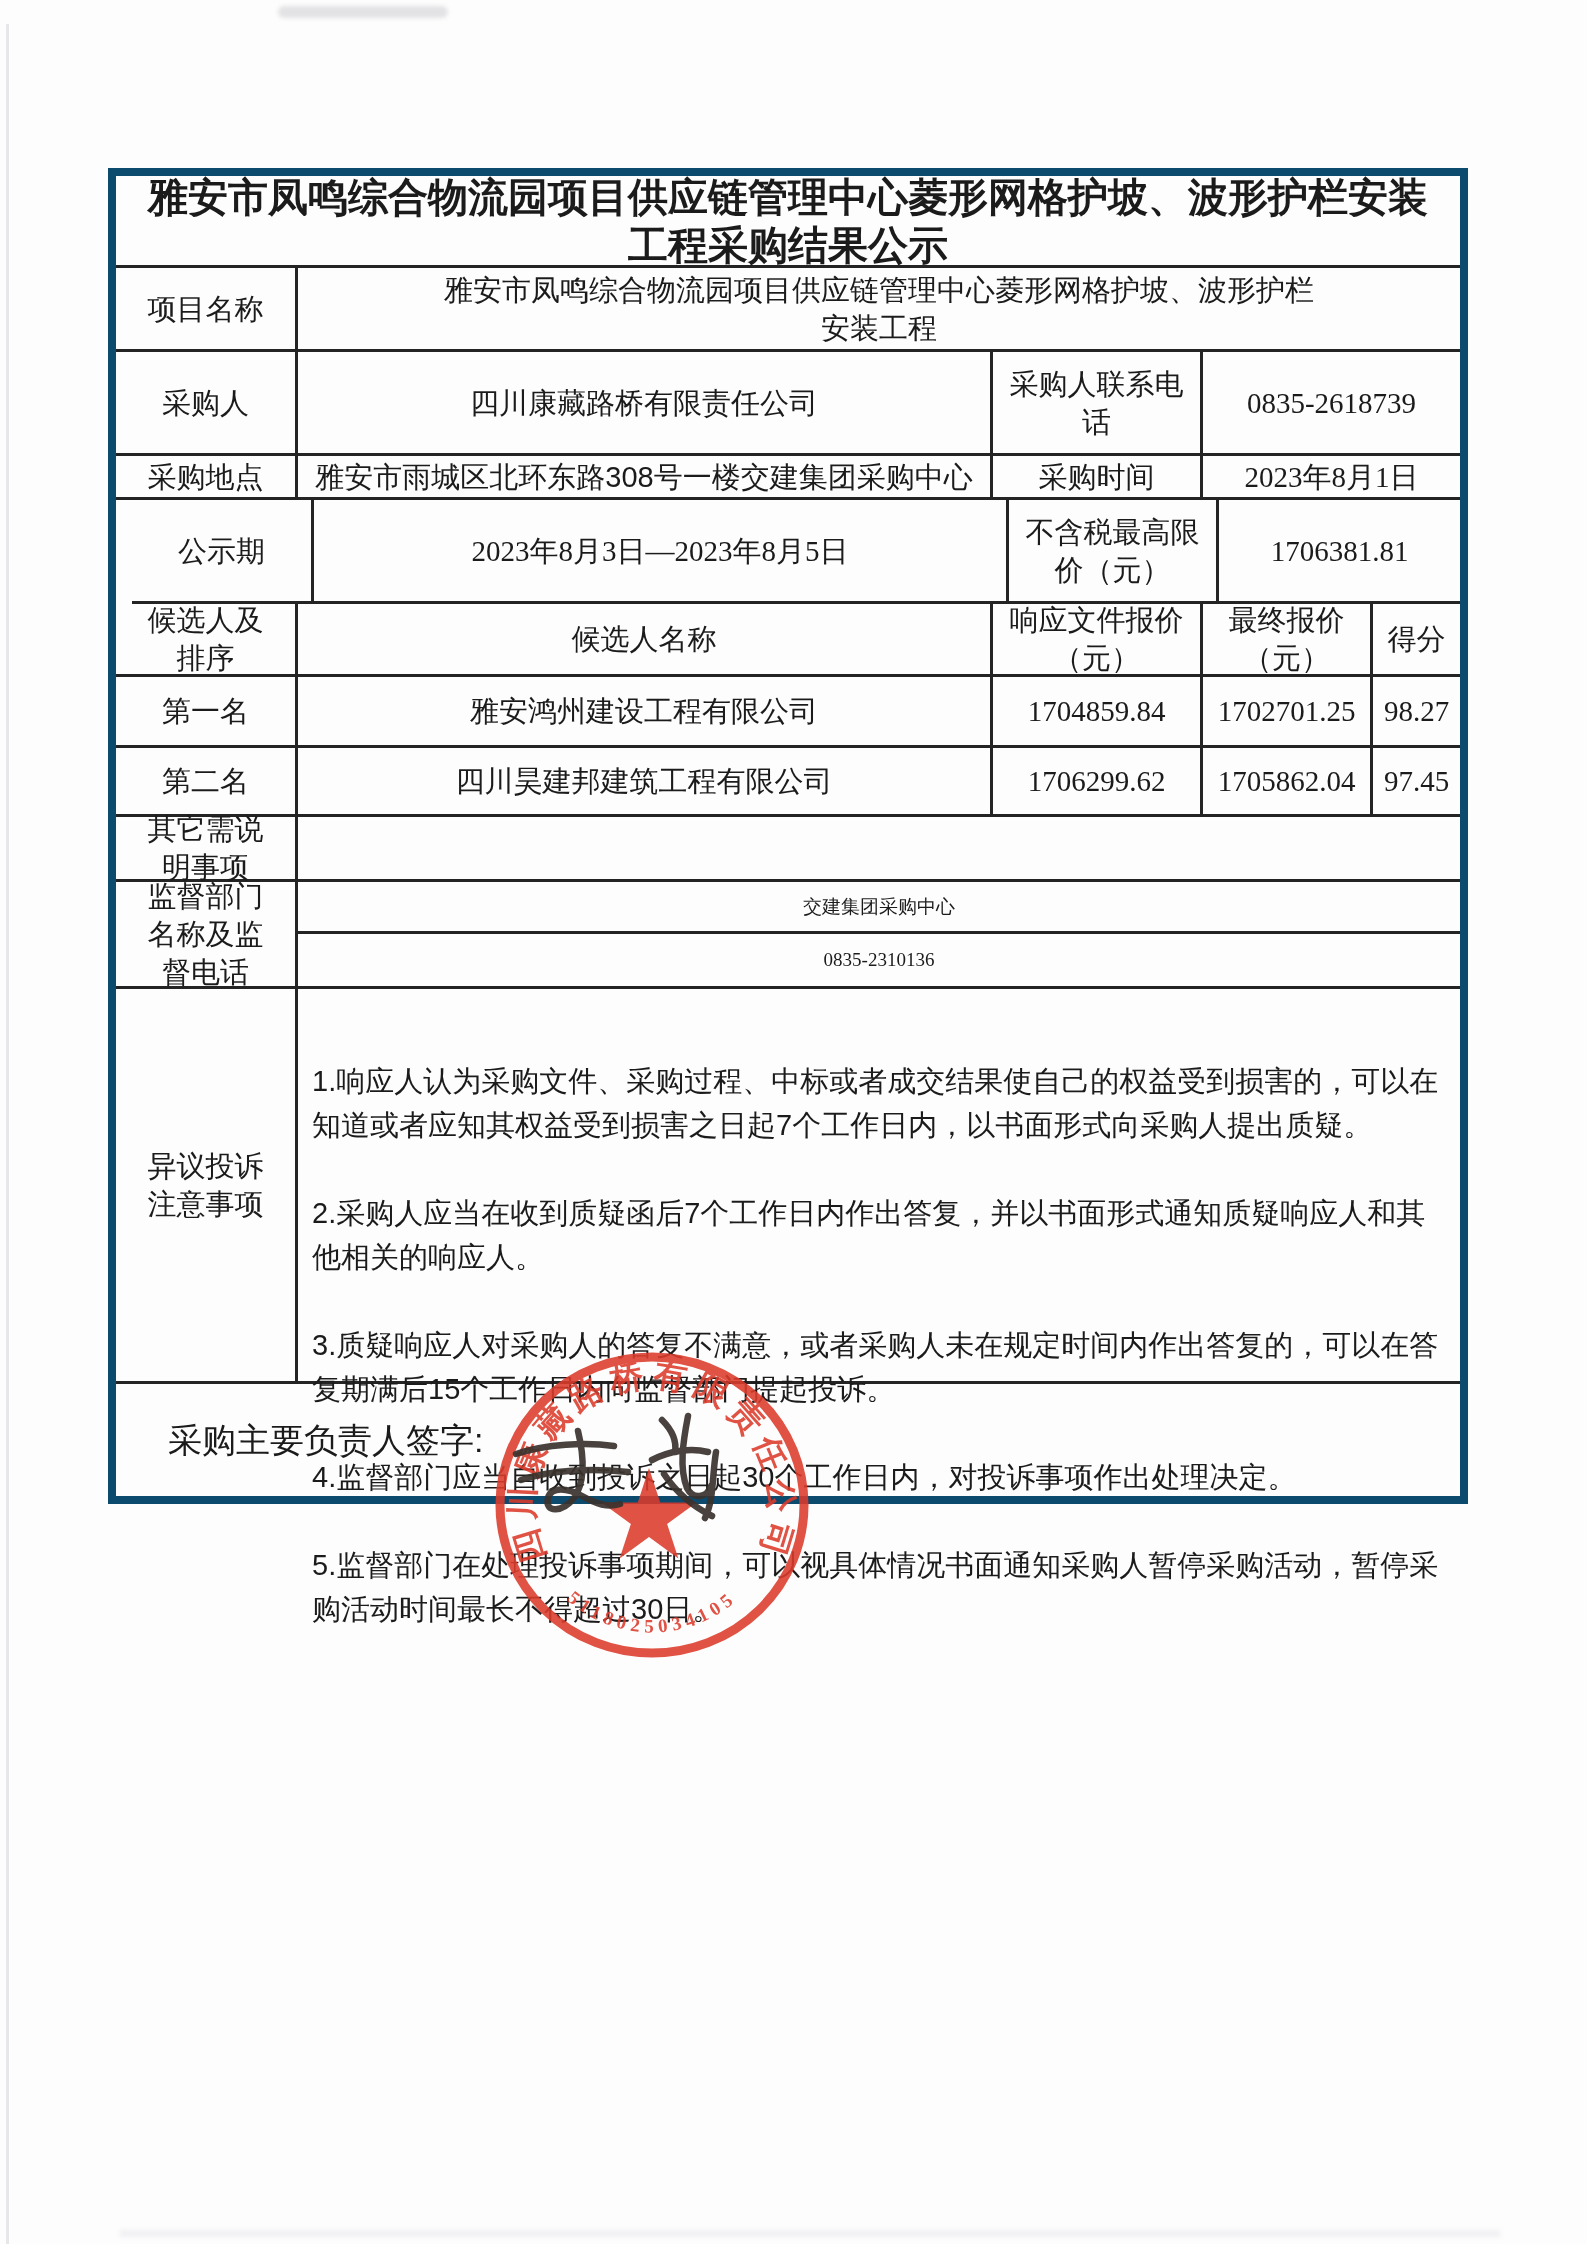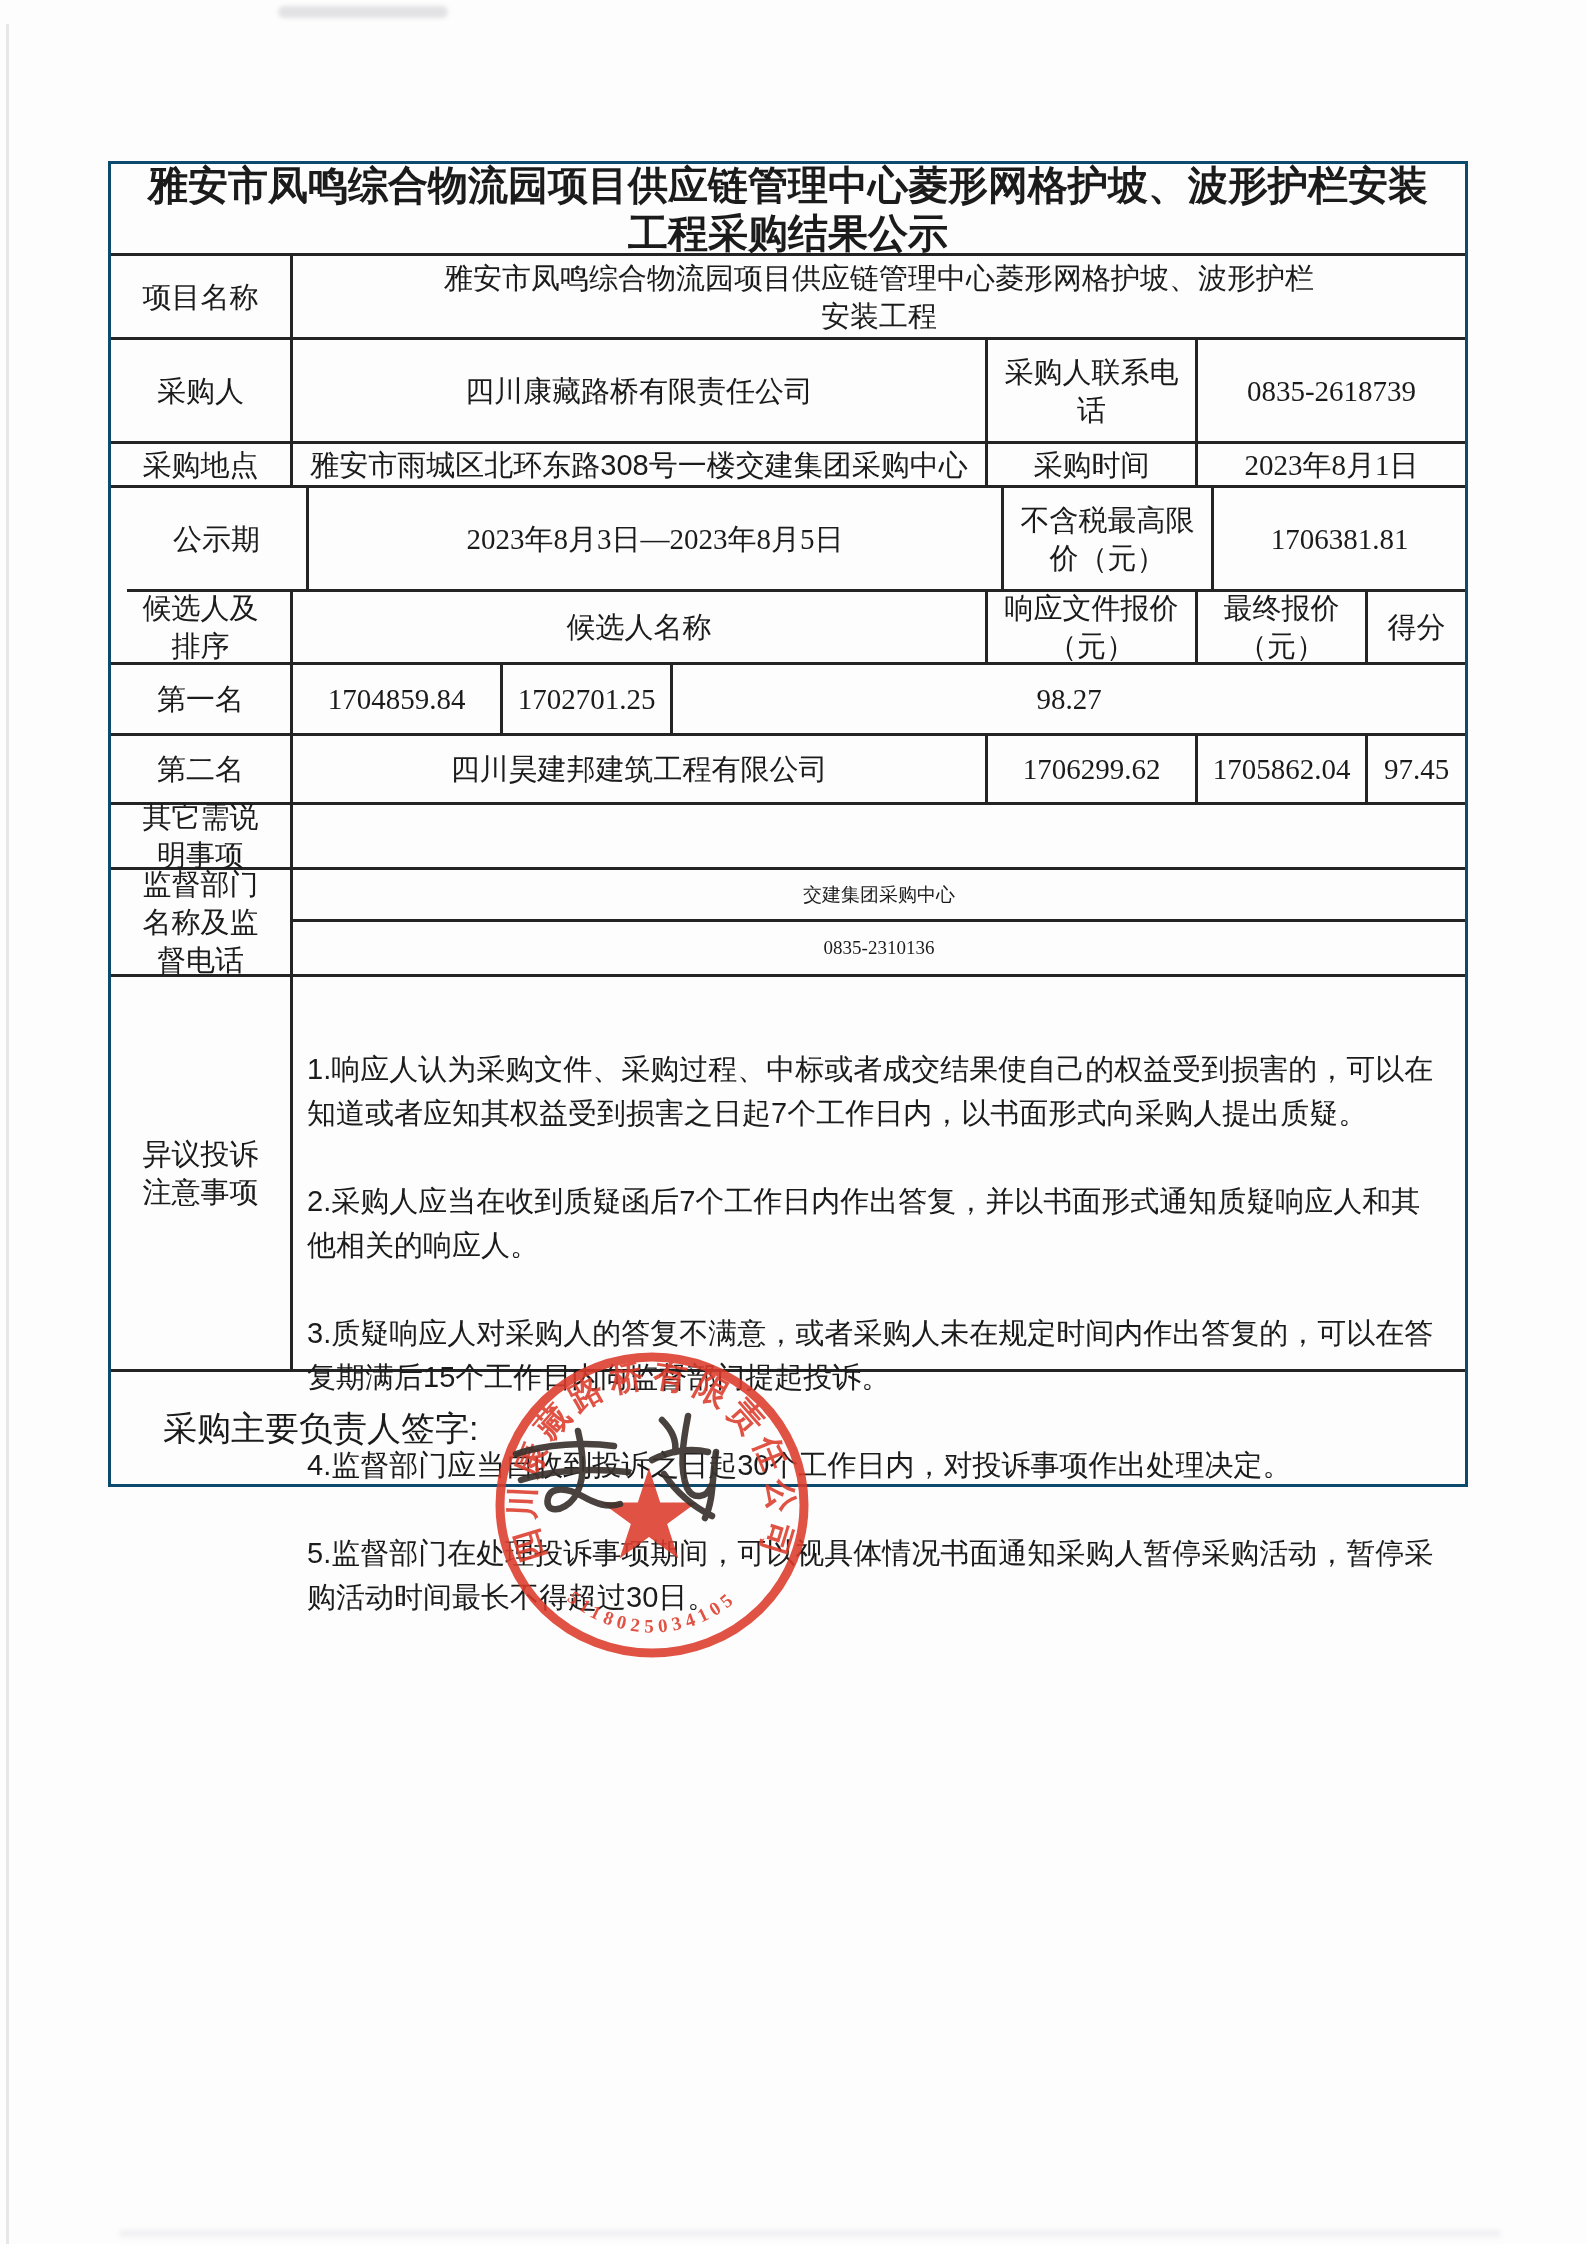--- a/index.html
+++ b/index.html
@@ -5,21 +5,21 @@
   html,body{margin:0;padding:0;background:#ffffff;}
   .sheet{position:relative;width:1587px;height:2244px;background:#fdfdfd;overflow:hidden;
          font-family:"Liberation Sans",sans-serif;color:#1b1b1b;}
   
   .edge-line{position:absolute;left:6px;top:24px;width:3px;height:2220px;background:#e7e7ea;}
   .smudge-top{position:absolute;left:278px;top:6px;width:170px;height:12px;background:#dcdcdf;
               border-radius:6px;filter:blur(2px);opacity:.8;}
   .smudge-bottom{position:absolute;left:120px;top:2230px;width:1380px;height:7px;background:#f0eff2;
               filter:blur(2px);}
   
-  .tbl{position:absolute;left:108px;top:161px;width:1360px;border:3px solid #0c4a6e;box-sizing:border-box;}
+  .tbl{position:absolute;left:108px;top:168px;width:1360px;border:8px solid #0c4a6e;box-sizing:border-box;}
   .row{display:flex;border-bottom:3px solid #242424;box-sizing:border-box;}
   .row:last-child{border-bottom:none;}
   .cell{box-sizing:border-box;border-right:3px solid #242424;display:flex;align-items:center;
         justify-content:center;text-align:center;white-space:pre-line;font-size:29px;line-height:38px;}
   .cell:last-child{border-right:none;}
   .w-label{width:182px;}
   .w-main{width:695px;}
   .w-sub{width:210px;}
   .w-tail{width:273px;flex:1;}
   .w-rest{flex:1;}
@@ -99,20 +99,21 @@
       <div class="cell w-main">候选人名称</div>
       <div class="cell w-sub">响应文件报价
 （元）</div>
       <div class="cell w-final">最终报价
 （元）</div>
       <div class="cell w-score">得分</div>
     </div>
 
     <div class="row h-cand1">
       <div class="cell w-label">第一名</div>
+      <div class="cell w-main">雅安鸿州建设工程有限公司</div>
       <div class="cell w-sub num">1704859.84</div>
       <div class="cell w-final num">1702701.25</div>
       <div class="cell w-score num">98.27</div>
     </div>
 
     <div class="row h-cand2">
       <div class="cell w-label">第二名</div>
       <div class="cell w-main">四川昊建邦建筑工程有限公司</div>
       <div class="cell w-sub num">1706299.62</div>
       <div class="cell w-final num">1705862.04</div>

